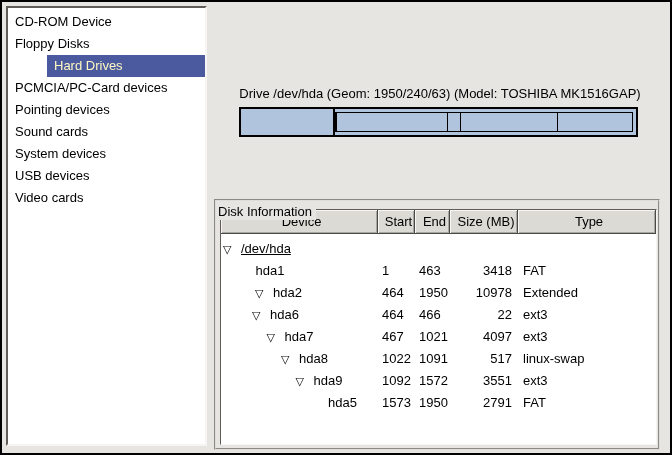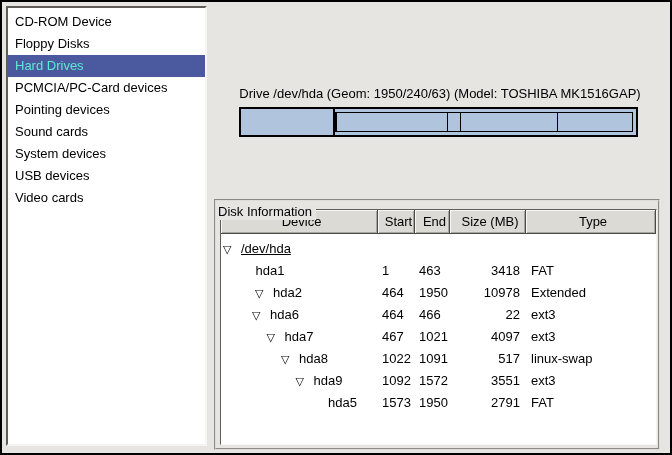--- a/index.html
+++ b/index.html
@@ -26,21 +26,22 @@
   }
   .list-item {
     height: 22px;
     line-height: 22px;
     padding-left: 7px;
     white-space: nowrap;
     cursor: default;
   }
   .list-item.selected {
     background: var(--sel, #4b5a9e);
-    color: #5eead4;
+    color: #fef9c3;
+    margin-left: 39px;
   }
 
   
   .drive-label {
     position: absolute;
     left: 208px; top: 84px;
     width: 460px;
     text-align: center;
     white-space: nowrap;
   }
@@ -106,21 +107,21 @@
     line-height: 23px;
     padding-left: 5px;
     white-space: nowrap;
     overflow: hidden;
     cursor: default;
     text-align: center;
   }
   .col-device { width: 157px; }
   .col-start  { width: 37px; }
   .col-end    { width: 35px; }
-  .col-size   { width: 76px; }
+  .col-size   { width: 68px; }
   .col-type   { flex: 1; }
   .tbody { padding-top: 4px; }
   .trow { display: flex; height: 22px; line-height: 22px; }
   .td { white-space: nowrap; overflow: hidden; }
   .td.col-start, .td.col-end { padding-left: 4px; }
   .td.col-size { text-align: right; padding-right: 6px; }
   .td.col-type { padding-left: 5px; }
   .expander {
     display: inline-block;
     width: 18px;

